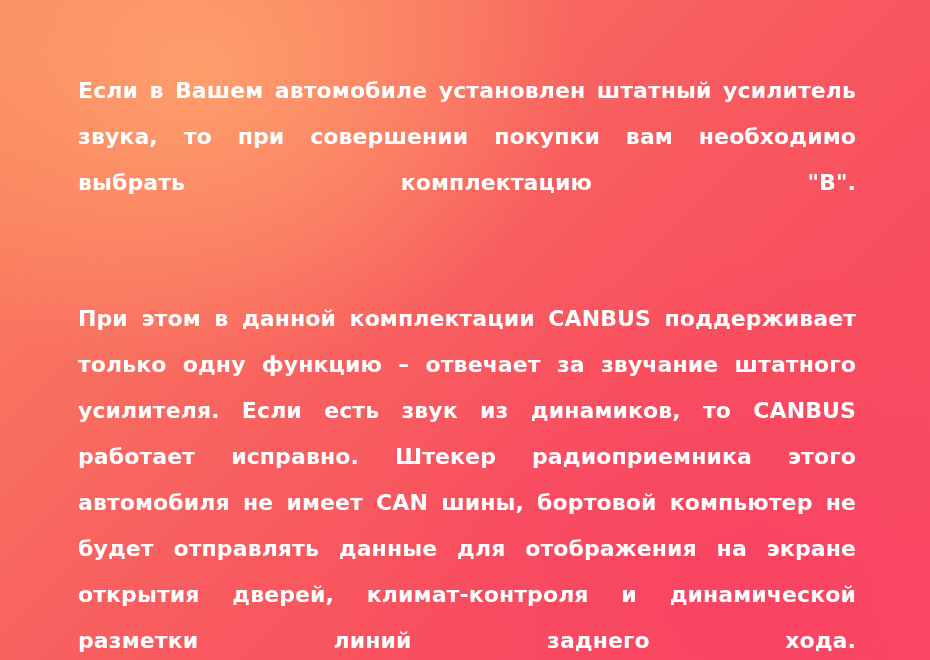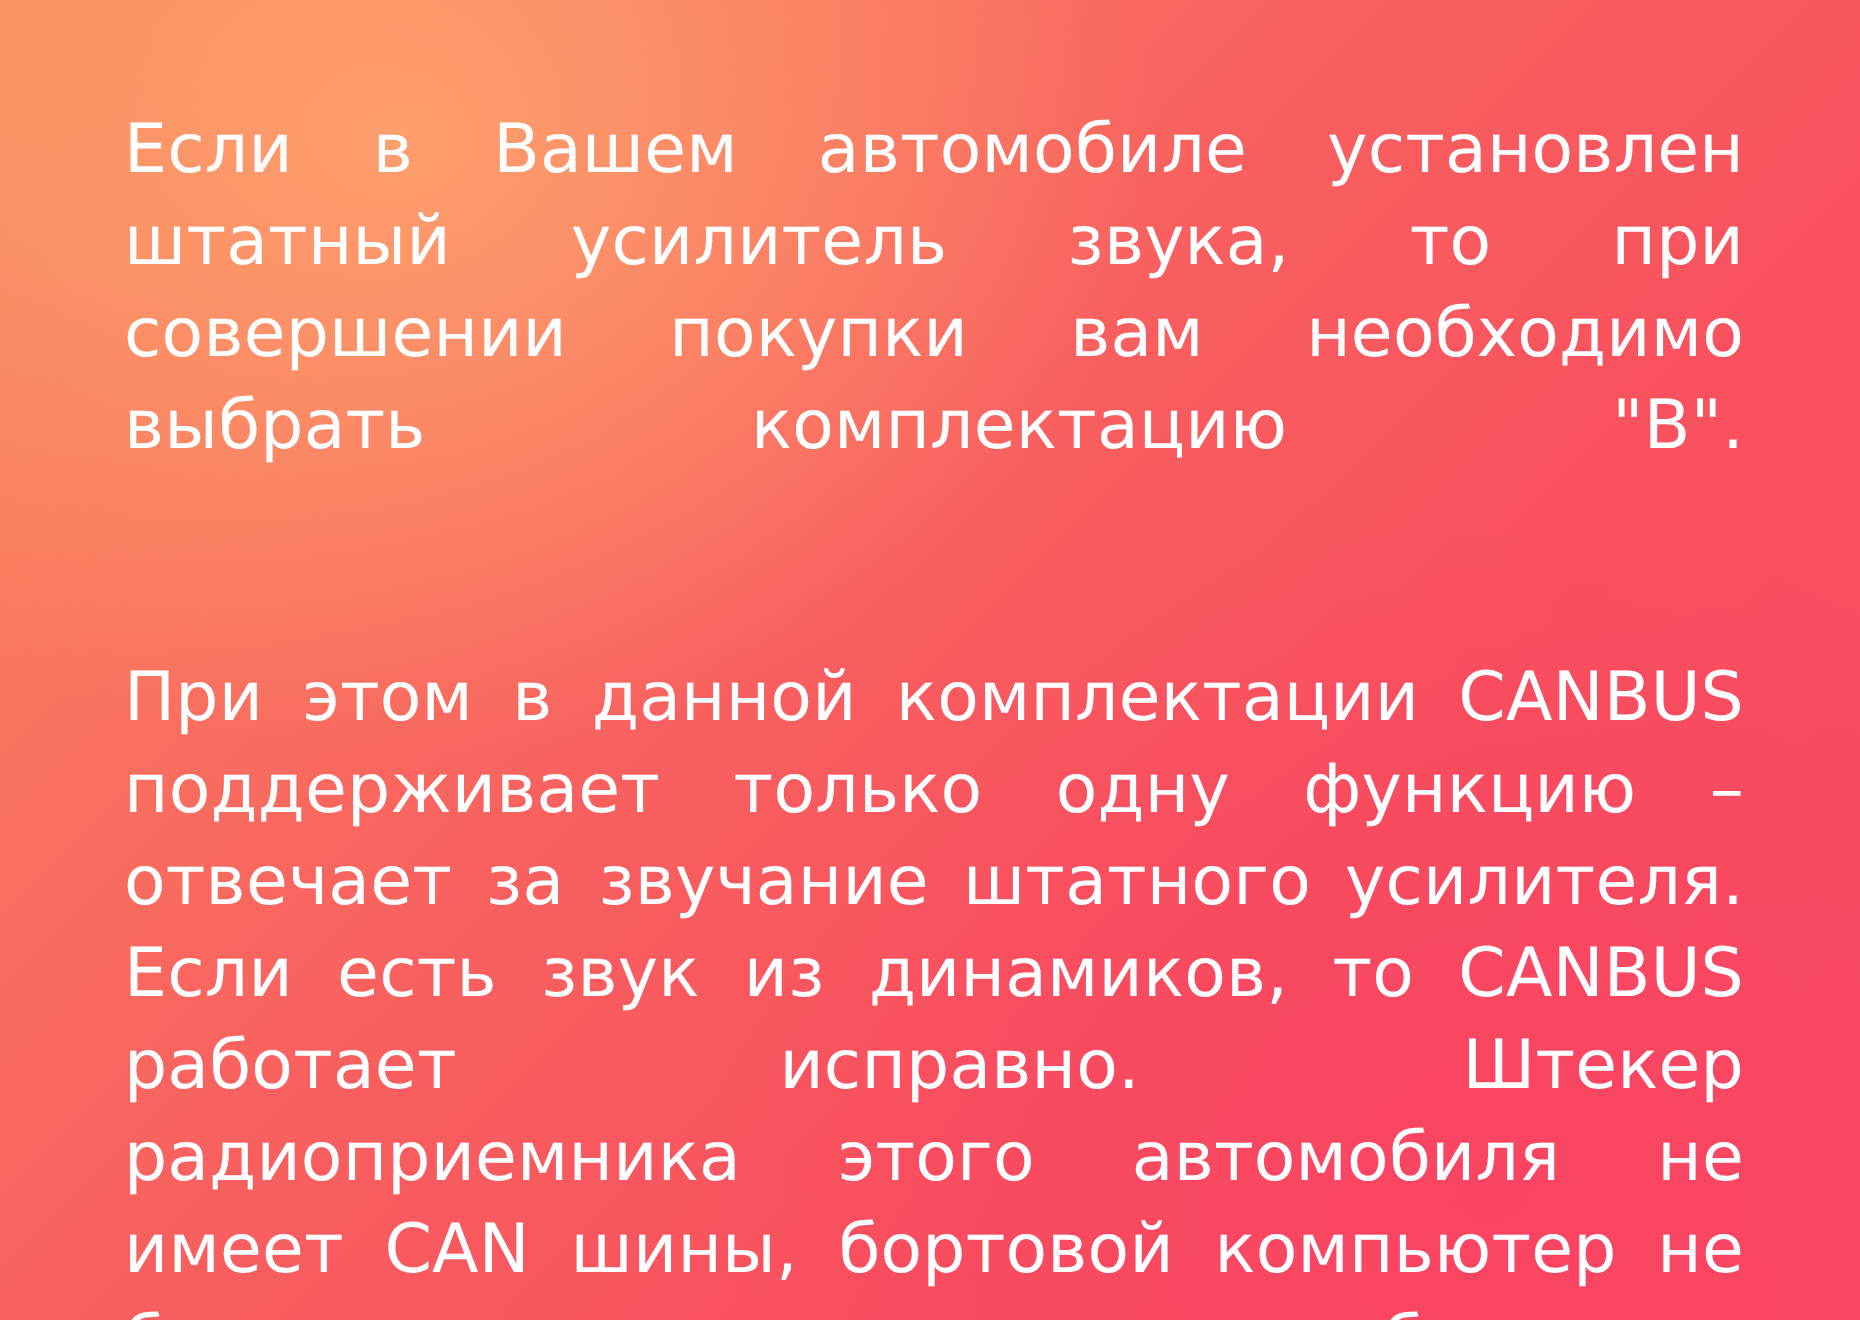--- a/index.html
+++ b/index.html
@@ -40,25 +40,25 @@
     height: 660px;
     background: radial-gradient(closest-side, rgba(250,60,100,0.55), rgba(250,60,100,0));
     pointer-events: none;
   }
   .content {
     position: relative;
     z-index: 2;
     padding: 52px 58px 0 62px;
   }
   p.para {
-    margin: 0;
+    margin: 16px;
     color: #ffffff;
     font-family: "DejaVu Sans", sans-serif;
-    font-weight: normal;
-    font-size: 34px;
+    font-weight: bold;
+    font-size: 22px;
     line-height: 46px;
     letter-spacing: 0.1px;
     text-align: justify;
     text-justify: inter-word;
   }
   p.para.second {
     margin-top: 44px;
   }
   
   p.para::after {

